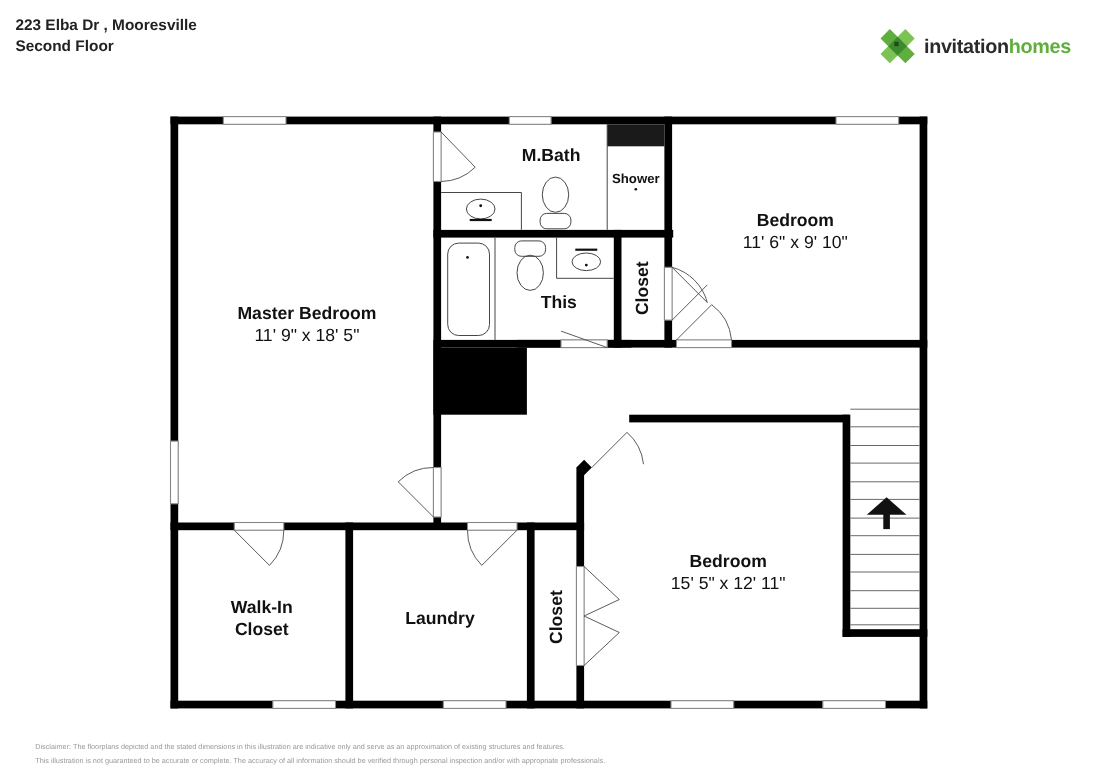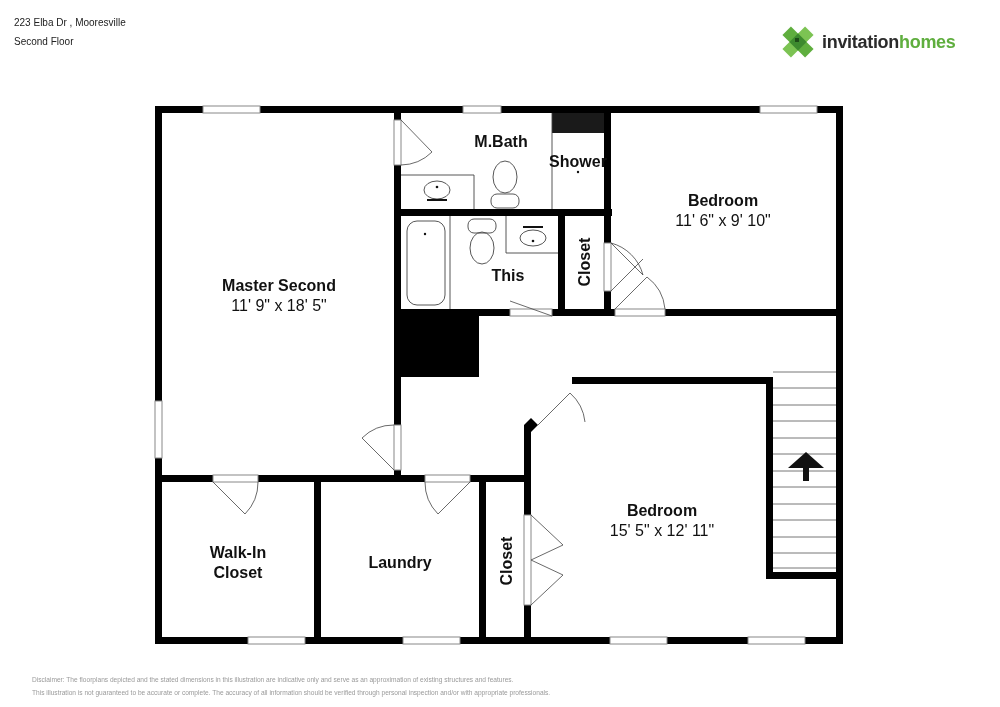--- a/index.html
+++ b/index.html
@@ -1,28 +1,28 @@
 <!DOCTYPE html>
 <html><head>
 <meta charset="utf-8">
 <style>
   html, body { margin: 0; padding: 0; background: #ffffff; }
   body { width: 1000px; height: 707px; position: relative; overflow: hidden; font-family: "Liberation Sans", sans-serif; }
-  .addr { position: absolute; left: 14px; top: 13px; font-size: 10px; color: #222; line-height: 19px; }
-  .logo { position: absolute; left: 780px; top: 24px; display: flex; align-items: center; }
+  .addr { position: absolute; left: 14px; top: 13px; font-size: 14px; color: #222; line-height: 19px; font-weight: bold; }
+  .logo { position: absolute; left: 798px; top: 24px; display: flex; align-items: center; }
   .logo-text { font-size: 18px; margin-left: 6px; letter-spacing: -0.3px; }
   .logo-text .a { color: #2b2b2b; font-weight: bold; }
   .logo-text .b { color: #5fae3e; font-weight: bold; }
   .disclaimer { position: absolute; left: 32px; top: 673px; font-size: 6.6px; color: #9a9a9a; line-height: 13px; }
   svg.plan { position: absolute; left: 0; top: 0; }
   .room-label { position: absolute; text-align: center; color: #111; transform: translate(-50%, -50%); white-space: nowrap; }
   .room-label .n { font-weight: bold; font-size: 16px; line-height: 20px; }
   .room-label .d { font-size: 16px; line-height: 20px; }
   .vert { transform: translate(-50%, -50%) rotate(-90deg); }
-  .small .n { font-size: 16px; }
+  .small .n { font-size: 12px; }
 </style>
 </head>
 <body>
 
 <div class="addr">
   <div>223 Elba Dr , Mooresville</div>
   <div>Second Floor</div>
 </div>
 
 <div class="logo">
@@ -151,21 +151,21 @@
     <line x1="773" y1="553" x2="836" y2="553"></line>
     <line x1="773" y1="568" x2="836" y2="568"></line>
   </g>
   <g fill="#111">
     <polygon points="806,452 824,468 788,468"></polygon>
     <rect x="803" y="467" width="6" height="14"></rect>
   </g>
 </svg>
 
 <div class="room-label" style="left:279px; top:296px;">
-  <div class="n">Master Second</div>
+  <div class="n">Master Bedroom</div>
   <div class="d">11' 9" x 18' 5"</div>
 </div>
 <div class="room-label" style="left:501px; top:142px;">
   <div class="n">M.Bath</div>
 </div>
 <div class="room-label small" style="left:578px; top:162px;">
   <div class="n">Shower</div>
 </div>
 <div class="room-label" style="left:723px; top:211px;">
   <div class="n">Bedroom</div>

